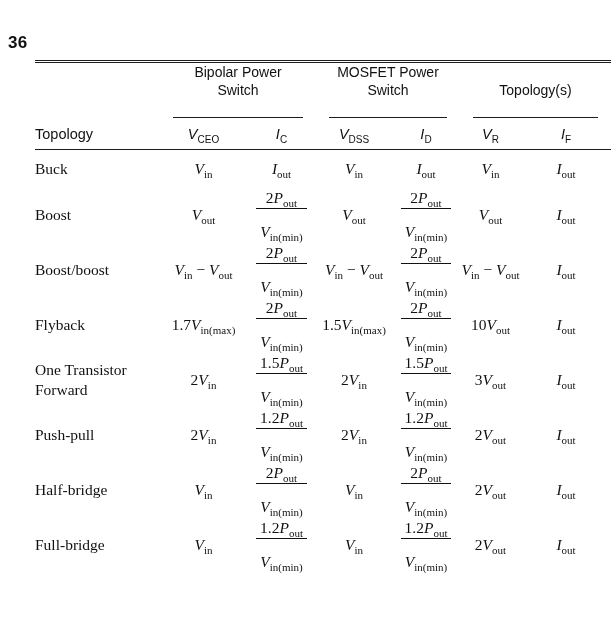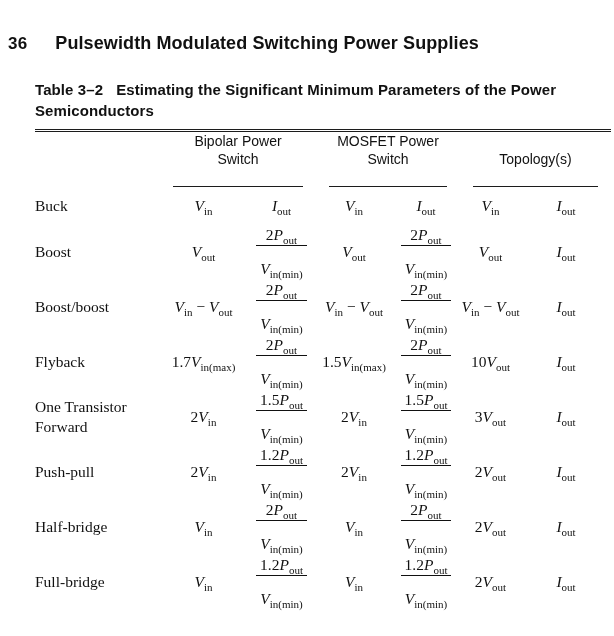--- a/index.html
+++ b/index.html
@@ -67,26 +67,22 @@
   .frac .num, .frac .den { display:block; padding:0 4px 1px 4px;text-align:center; }
   .frac .den { border-top:1px solid var(--ink); padding-top:14px; }
 </style>
 </head>
 <body>
 
 <div class="page">
 
   <header class="page-header">
     <span class="page-num">36</span>
-    <h1 class="book-title">Pulsewidth Modulated Switching Power Supplies</h1>
   </header>
 
-  <p class="caption">
-    <span class="cap-label">Table 3–2</span><span class="cap-text">Estimating the Significant Minimum Parameters of the Power Semiconductors</span>
-  </p>
 
   <div class="rule-double"></div>
 
   <table class="params-table">
     <colgroup>
       <col class="c-topo">
         <col class="c-vceo">
         <col class="c-ic">
       <col class="c-vdss">
         <col class="c-id">
@@ -114,20 +110,29 @@
         </th>
         <th colspan="2">
           <div class="grp">
             <div class="grp-lines">
               <span>Topology(s)</span>
               <span></span>
             </div>
           </div>
         </th>
       </tr>
+      <tr class="col-heads" id="col-head-row">
+          <th class="topo-h">Topology</th>
+          <th class="sym-h"><i>V</i><sub>CEO</sub></th>
+          <th class="sym-h"><i>I</i><sub>C</sub></th>
+          <th class="sym-h"><i>V</i><sub>DSS</sub></th>
+          <th class="sym-h"><i>I</i><sub>D</sub></th>
+          <th class="sym-h"><i>V</i><sub>R</sub></th>
+          <th class="sym-h"><i>I</i><sub>F</sub></th>
+        </tr>
     </thead>
     <tbody id="table-body">
         <tr>
           <td class="topo">Buck</td>
           <td class="val"><span class="math"><i>V</i><sub>in</sub></span></td>
           <td class="val"><span class="math"><i>I</i><sub>out</sub></span></td>
           <td class="val"><span class="math"><i>V</i><sub>in</sub></span></td>
           <td class="val"><span class="math"><i>I</i><sub>out</sub></span></td>
           <td class="val"><span class="math"><i>V</i><sub>in</sub></span></td>
           <td class="val"><span class="math"><i>I</i><sub>out</sub></span></td>

